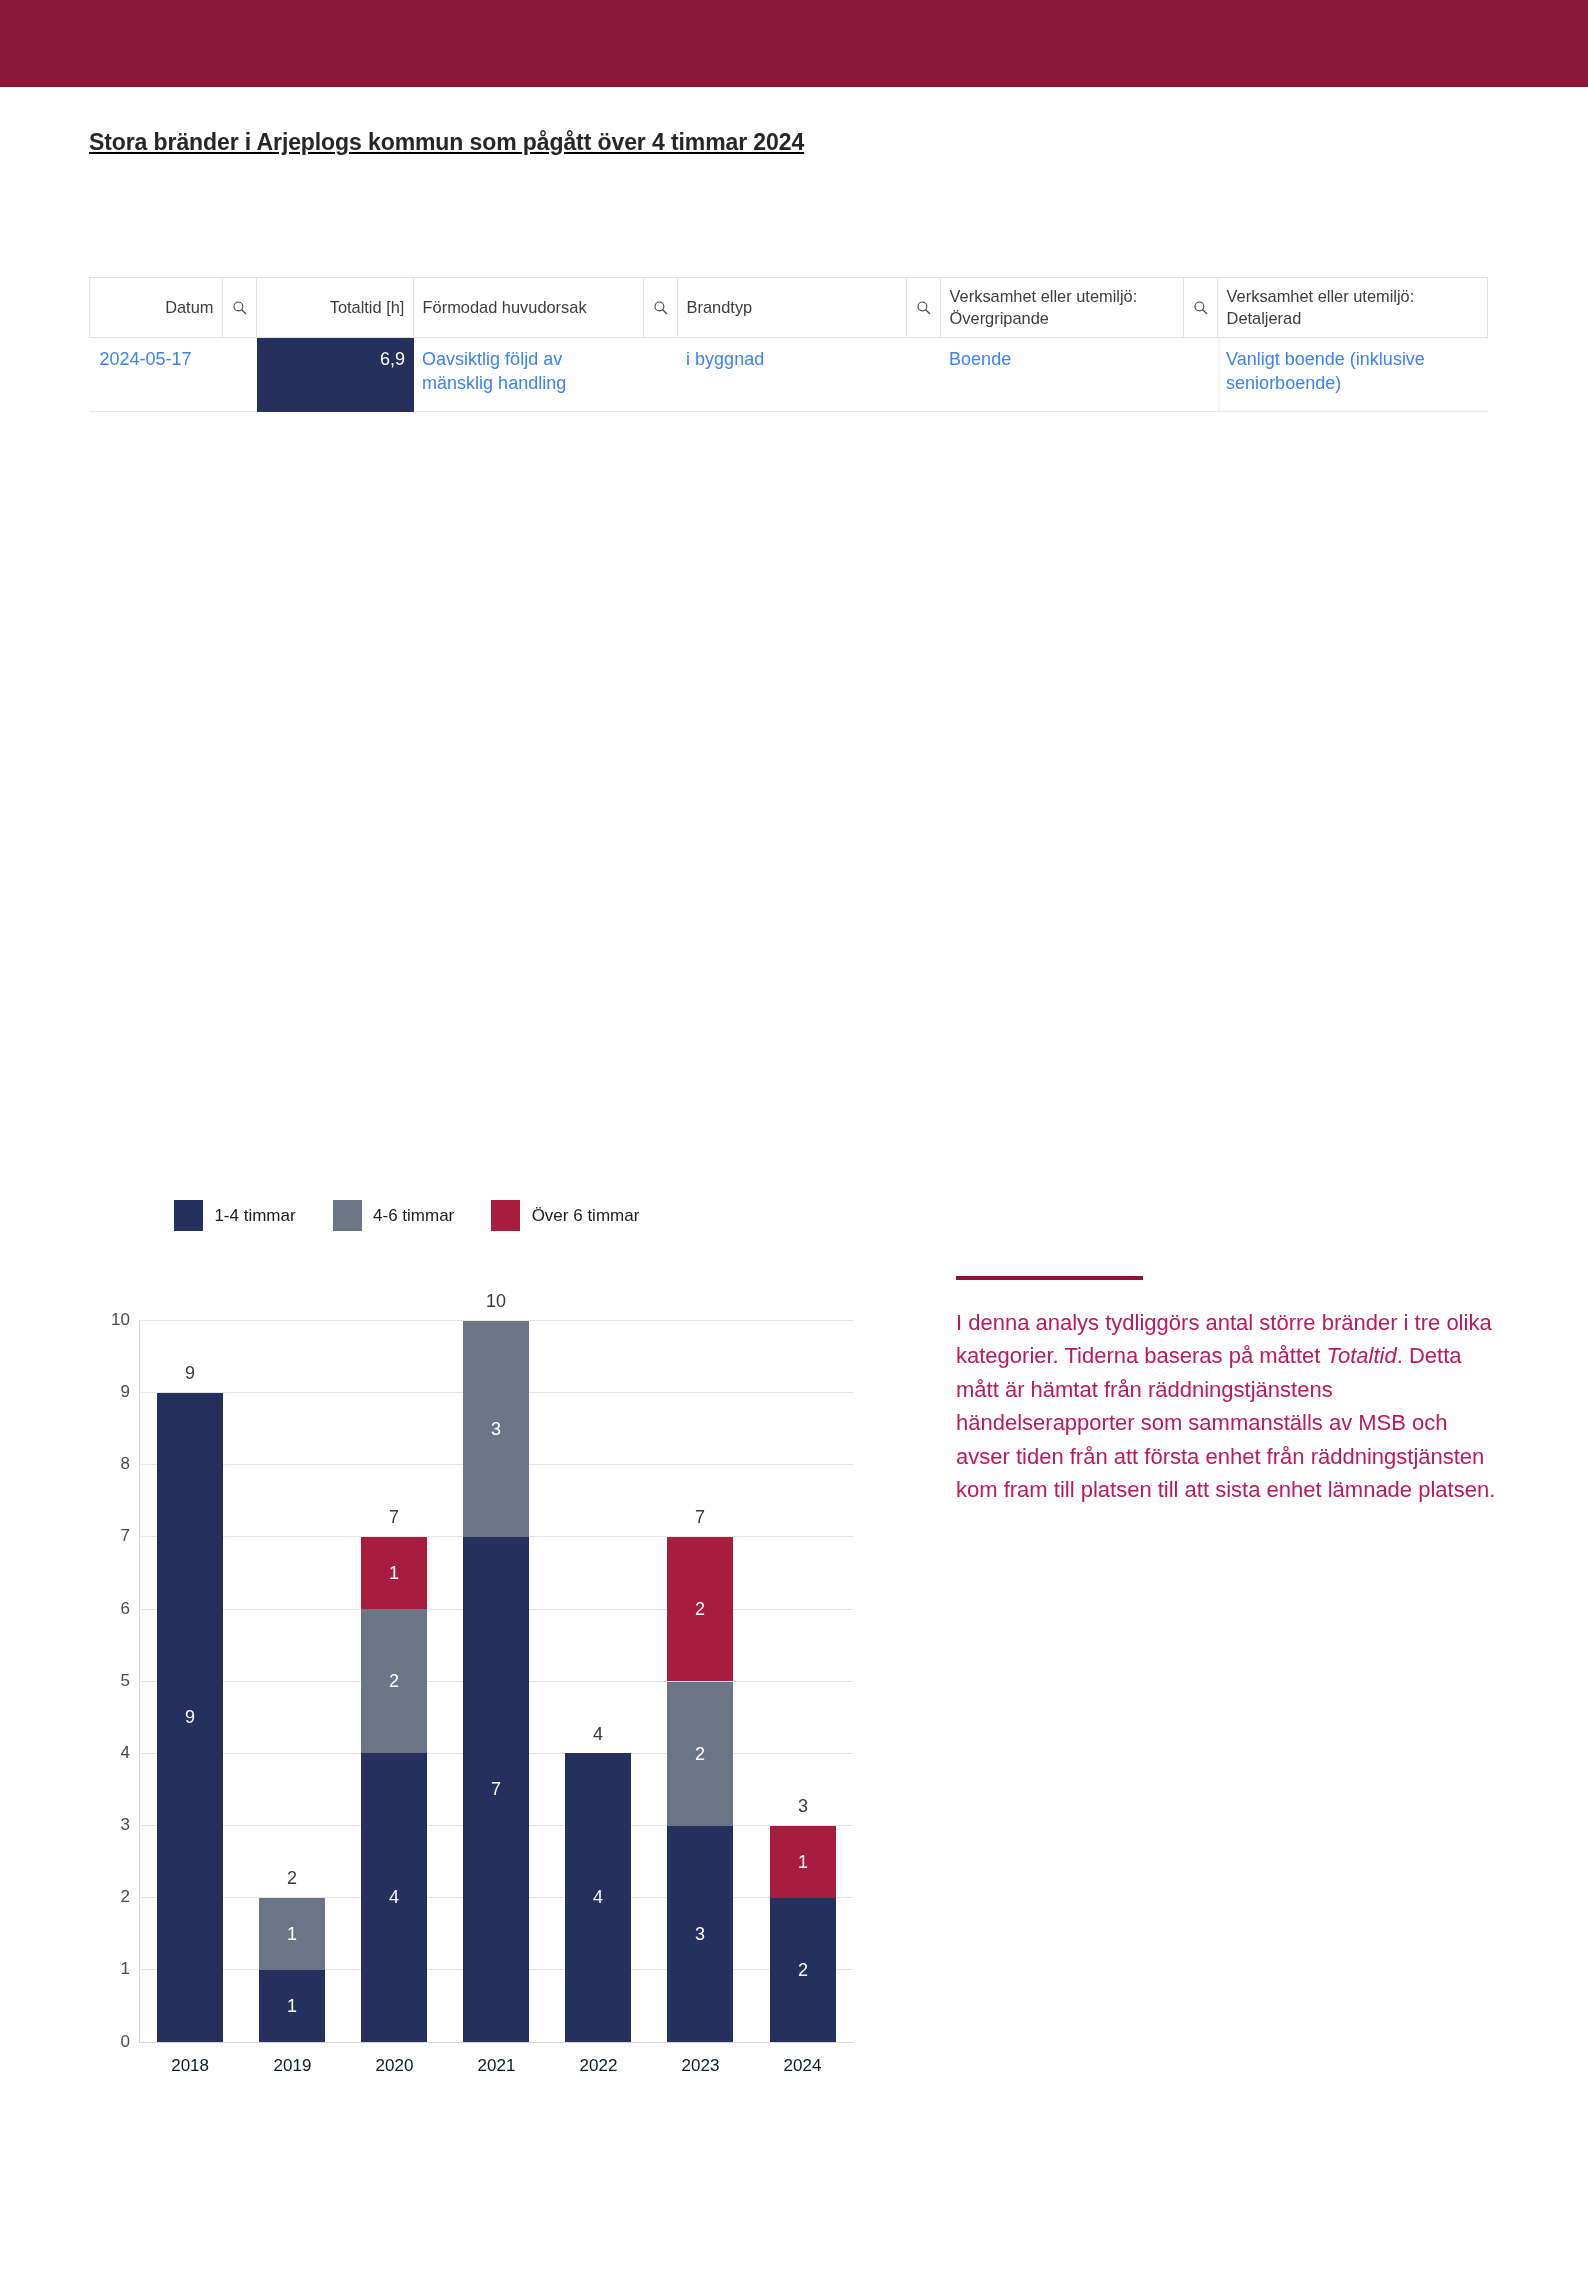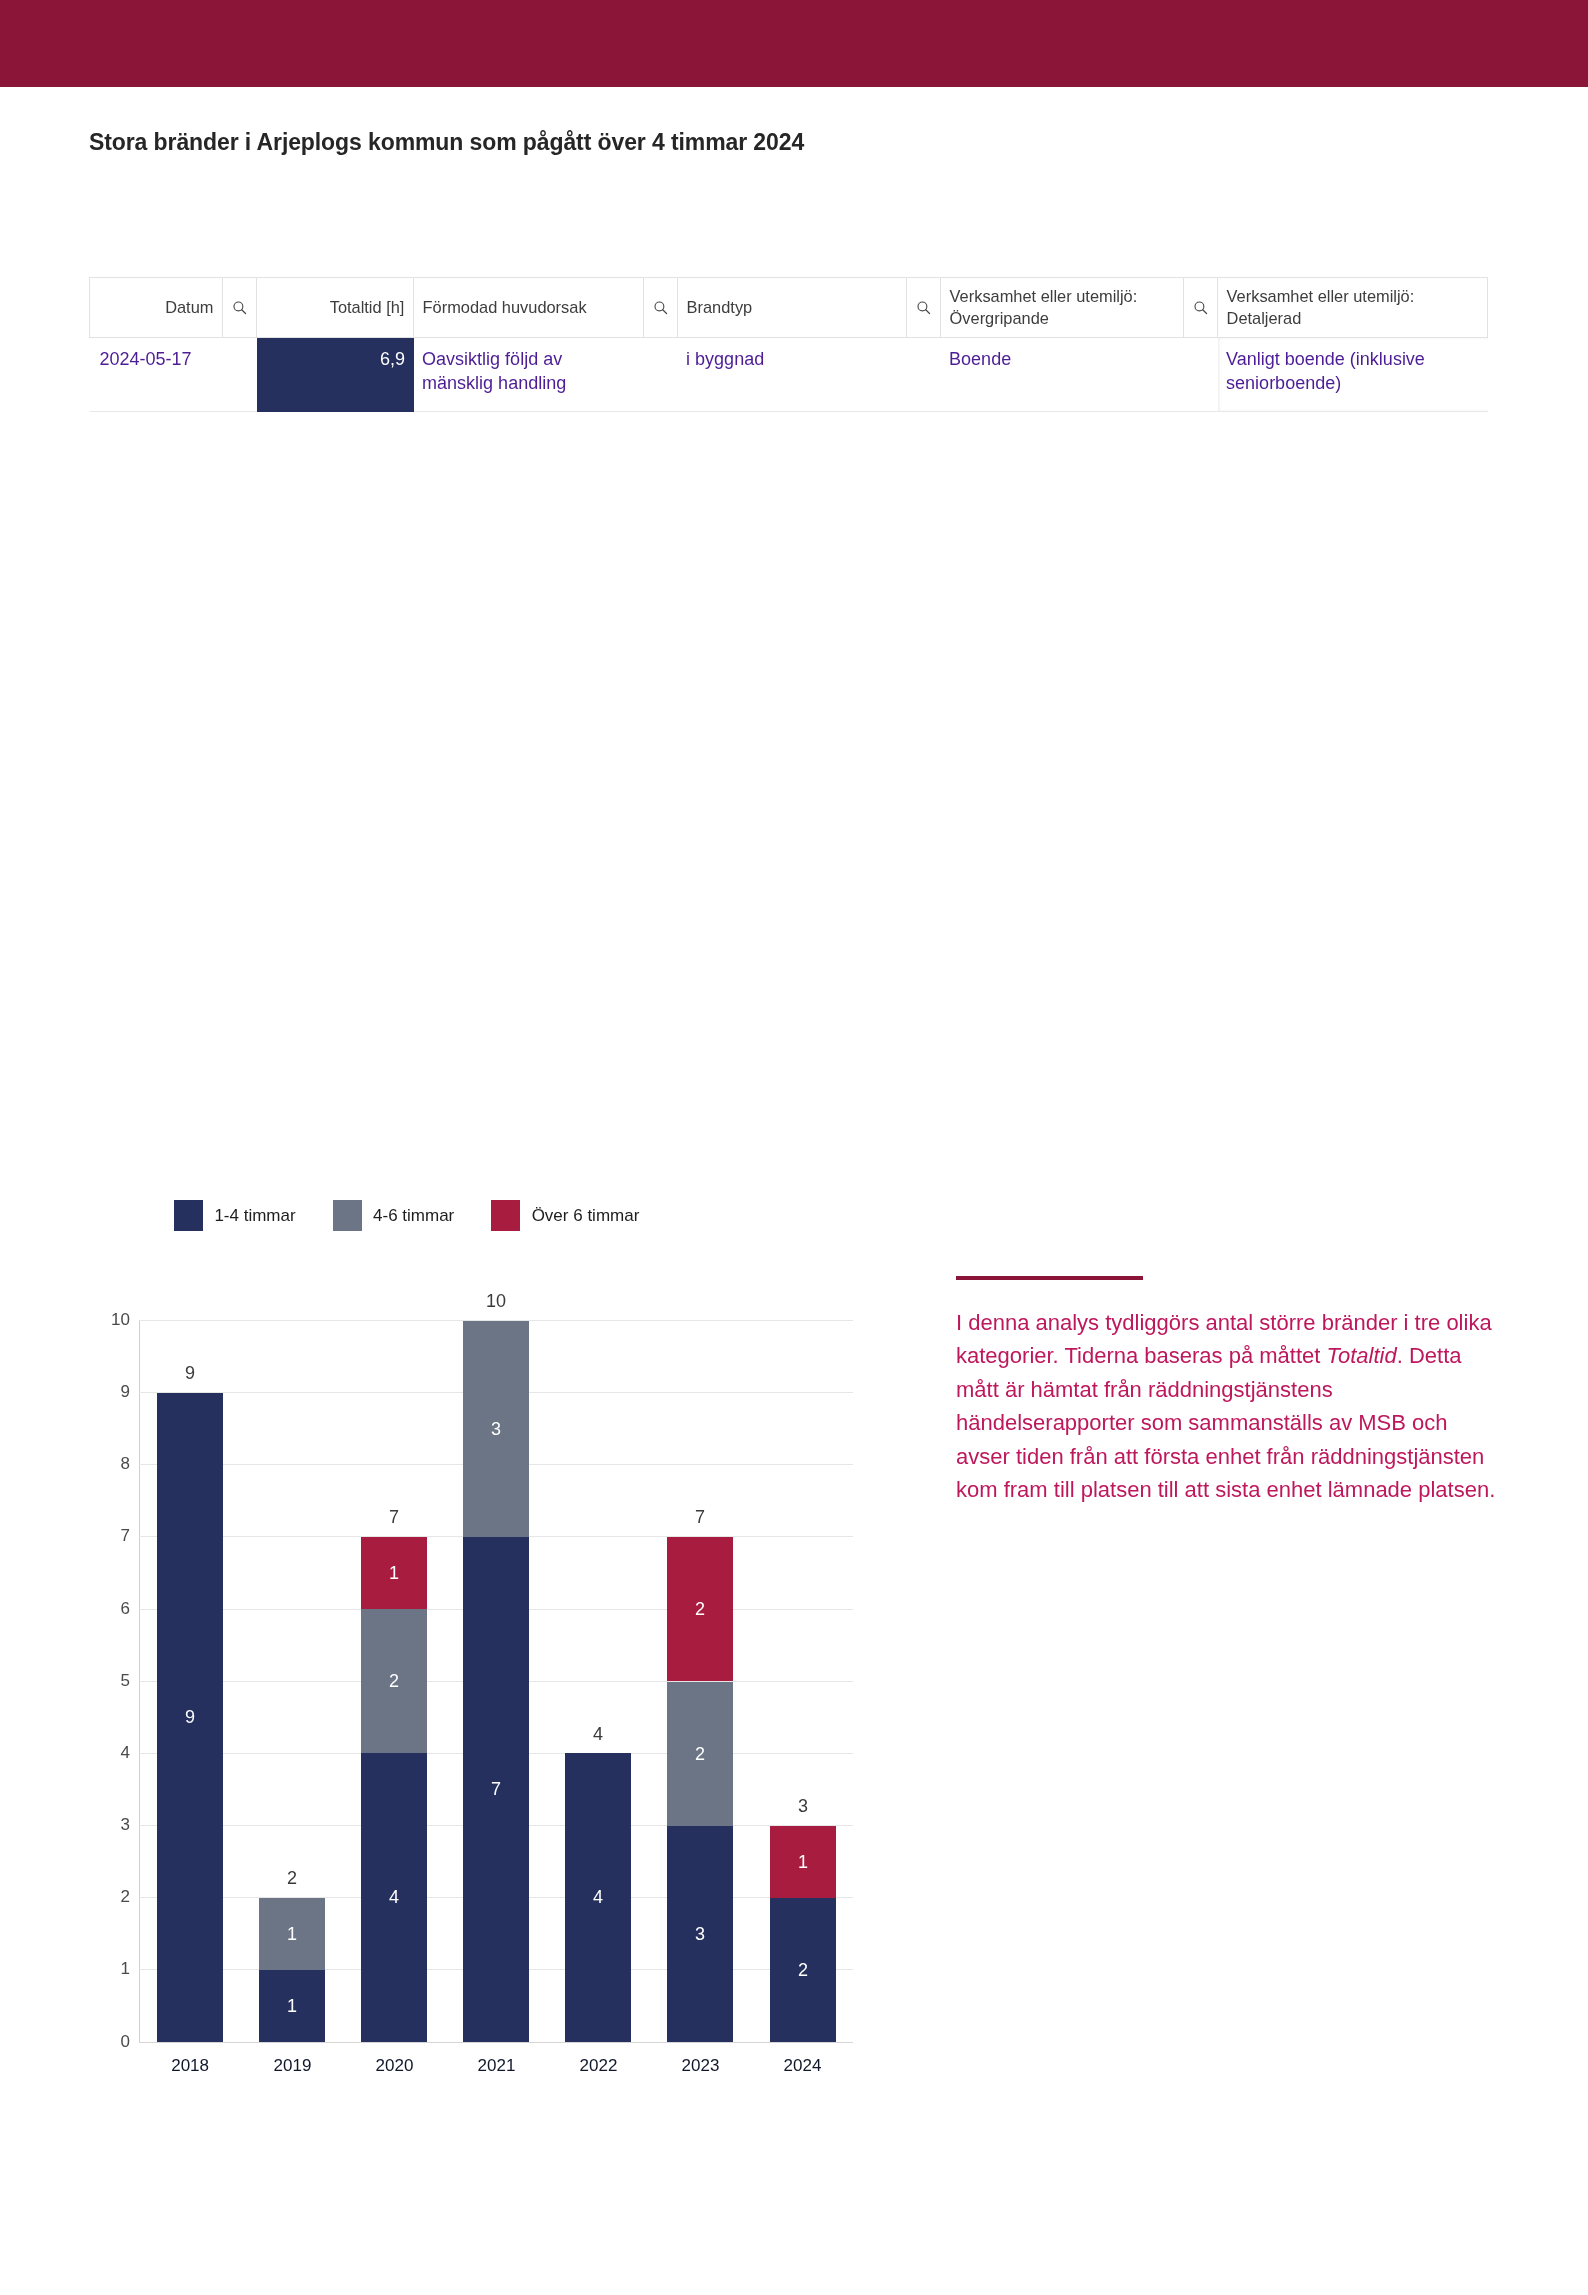--- a/index.html
+++ b/index.html
@@ -20,20 +20,21 @@
     height: 87px;
     background: #8B1538;
   }
 
   
   #page-header {
     position: absolute;
     top: 129px;
     left: 89px;
     width: 1422px;
+    text-decoration: underline;
   }
   #page-title {
     font-size: 23px;
     font-weight: bold;
     color: #262626;
     letter-spacing: -0.1px;
     line-height: 1.2;
   }
   #page-subtitle {
     margin-top: 15.7px;
@@ -78,21 +79,21 @@
   #fire-table thead th.num  { text-align: right; }
   #fire-table thead th.txt  { text-align: left; }
   #fire-table thead th.srch { text-align: center; padding: 0; }
 
   #fire-table thead th.srch svg { display: block; margin: 0 auto; }
 
   #fire-table tbody td {
     height: 74px;
     vertical-align: top;
     font-size: 18px;
-    color: #4c1d95;
+    color: #3b82f6;
     padding: 10px 8.6px;
     line-height: 1.32;
     border: none;
     border-bottom: 0.7px solid #e8e8e8;
     background: #ffffff;
   }
   #fire-table tbody td.datum   { text-align: left;  padding-left: 10px; }
   #fire-table tbody td.total   {
     text-align: right;
     background: #26305E;

